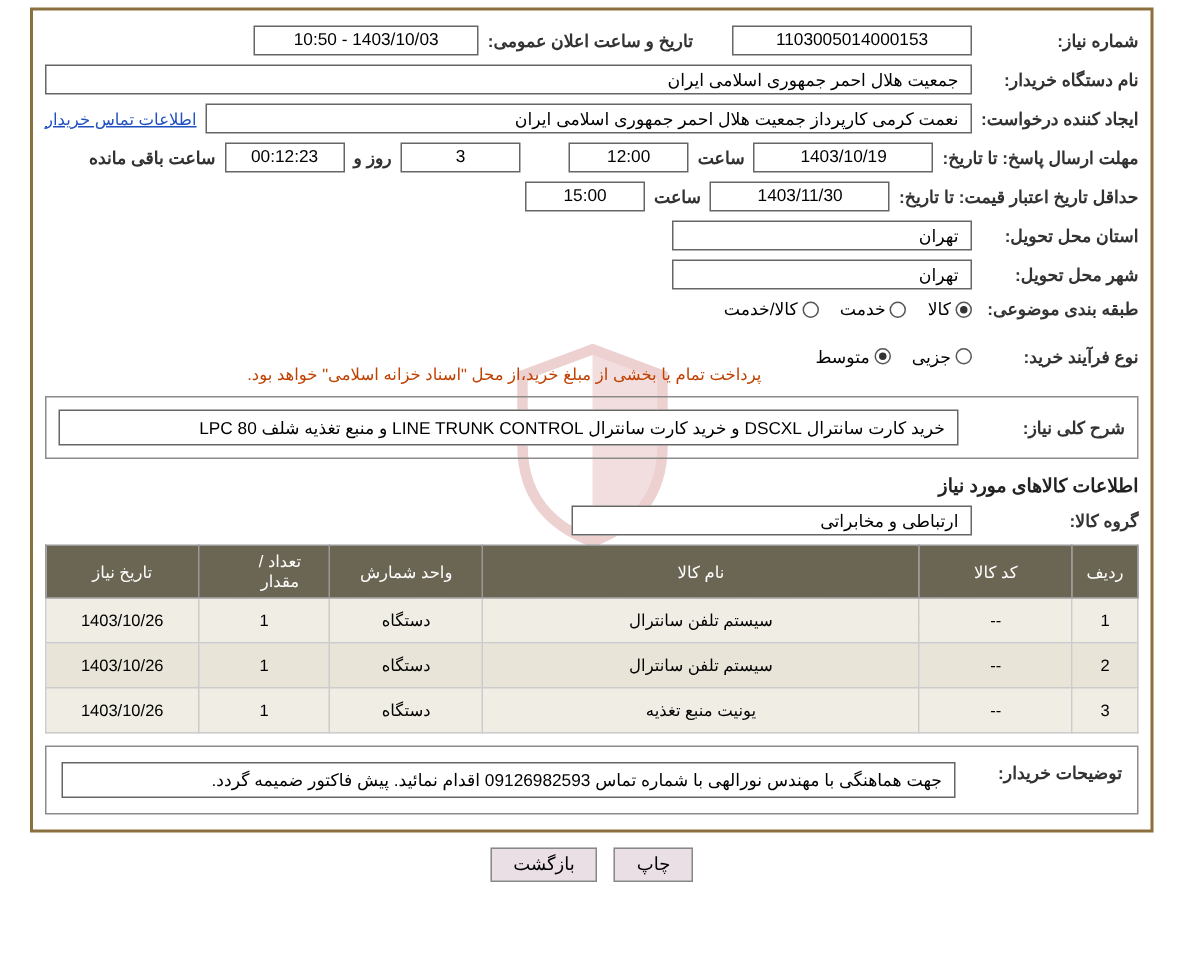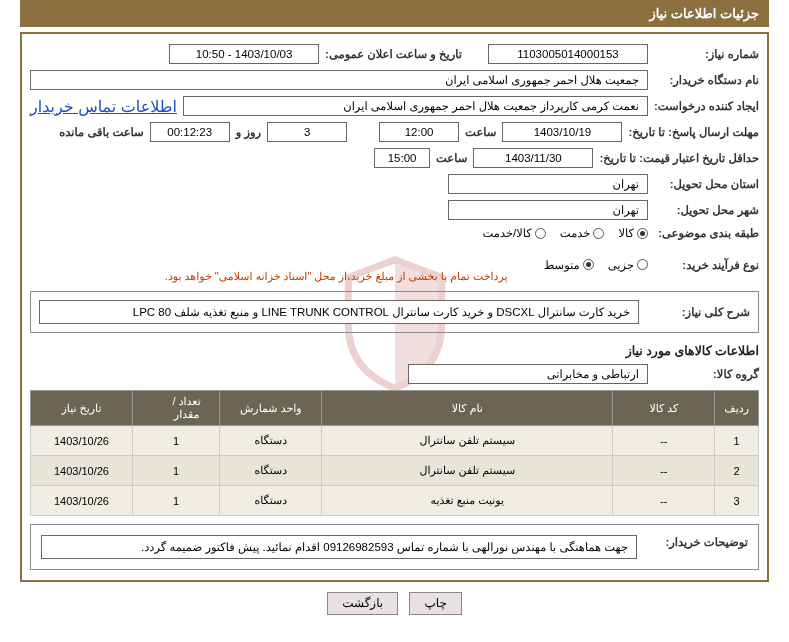--- a/index.html
+++ b/index.html
@@ -5,21 +5,21 @@
 * { box-sizing: border-box; margin: 0; padding: 0; }
 body { font-family: Tahoma, Arial, sans-serif; font-size: 12px; background: #fff; direction: rtl; }
 .outer { width: 789px; height: 642px; position: relative; background: #fff; }
 .title-bar { background: #8b6f3f; color: #fff; padding: 6px 10px; font-weight: bold; font-size: 13px; margin: 0 20px; }
 .main-border { border: 2px solid #8b6f3f; margin: 5px 20px; padding: 10px 8px; background: #fff; position: relative; }
 .row { display: flex; align-items: center; margin-bottom: 6px; gap: 6px; flex-wrap: nowrap; }
 .label { color: #333; font-weight: bold; font-size: 11.5px; white-space: nowrap; min-width: 105px; text-align: right; }
 .label-sm { color: #333; font-weight: bold; font-size: 11.5px; white-space: nowrap; }
 .field { border: 1px solid #666; padding: 2px 6px; background: #fff; font-size: 11.5px; text-align: center; min-height: 20px; display: inline-flex; align-items: center; justify-content: center; }
 .field-wide { flex: 1; text-align: right; padding-right: 8px; justify-content: flex-start; }
-.link { color: #2050c0; text-decoration: underline; font-size: 16px; cursor: pointer; }
+.link { color: #2050c0; text-decoration: underline; font-size: 11px; cursor: pointer; }
 .radio-group { display: flex; gap: 14px; align-items: center; }
 .radio-item { display: flex; align-items: center; gap: 3px; font-size: 11.5px; }
 .radio { width: 11px; height: 11px; border: 1px solid #555; border-radius: 50%; display: inline-block; position: relative; }
 .radio.checked::after { content: ''; width: 5px; height: 5px; background: #333; border-radius: 50%; position: absolute; top: 2px; right: 2px; }
 .note { color: #c04000; font-size: 11px; margin-top: 24px; }
 .sub-border { border: 1px solid #8b8b8b; padding: 8px; margin: 8px 0; }
 .section-title { font-weight: bold; font-size: 12.5px; margin: 10px 0 6px; color: #222; }
 .table { width: 100%; border-collapse: collapse; margin-top: 6px; }
 .table th { background: #6b6553; color: #fff; font-size: 11px; padding: 4px 6px; border: 1px solid #999; font-weight: normal; }
 .table td { background: #f0ede5; font-size: 11px; padding: 8px 6px; border: 1px solid #ccc; text-align: center; }
@@ -30,21 +30,20 @@
 .watermark { position: absolute; top: 220px; left: 0; width: 100%; text-align: center; pointer-events: none; z-index: 0; opacity: 0.22; }
 .watermark-text { font-size: 72px; font-weight: bold; color: #888; font-style: italic; letter-spacing: 1px; }
 .shield { width: 120px; height: 140px; margin: 0 auto; position: relative; }
 .shield svg { width: 100%; height: 100%; }
 .content-layer { position: relative; z-index: 1; }
 </style>
 </head>
 <body>
 
 <div class="outer">
-  <div class="title-bar">جزئیات اطلاعات نیاز</div>
 
   <div class="main-border">
     <div class="watermark">
       <div class="shield">
         <svg viewBox="0 0 100 120">
             <path d="M50 5 L90 20 L90 60 Q90 100 50 115 Q10 100 10 60 L10 20 Z" fill="none" stroke="#b03030" stroke-width="6"></path>
             <path d="M50 5 L90 20 L90 60 Q90 100 50 115 L50 5 Z" fill="#b03030" opacity="0.7"></path>
           </svg>
       </div>
       <div class="watermark-text">AriaTender.net</div>
@@ -79,21 +78,21 @@
         <span class="field" style="width:80px">3</span>
         <span class="label-sm">روز و</span>
         <span class="field" style="width:80px">00:12:23</span>
         <span class="label-sm">ساعت باقی مانده</span>
       </div>
 
       <div class="row">
         <span class="label">حداقل تاریخ اعتبار قیمت: تا تاریخ:</span>
         <span class="field" style="width:120px">1403/11/30</span>
         <span class="label-sm">ساعت</span>
-        <span class="field" style="width:56px">15:00</span>
+        <span class="field" style="width:80px">15:00</span>
       </div>
 
       <div class="row">
         <span class="label">استان محل تحویل:</span>
         <span class="field" style="width:200px;text-align:right;justify-content:flex-start;padding-right:8px">تهران</span>
       </div>
 
       <div class="row">
         <span class="label">شهر محل تحویل:</span>
         <span class="field" style="width:200px;text-align:right;justify-content:flex-start;padding-right:8px">تهران</span>
@@ -137,21 +136,21 @@
         <div class="row" style="margin-bottom:0">
           <span class="label">شرح کلی نیاز:</span>
           <span class="field field-wide" style="min-height:24px">خرید کارت سانترال DSCXL و خرید کارت سانترال LINE TRUNK CONTROL و منبع تغذیه شلف LPC 80</span>
         </div>
       </div>
 
       <div class="section-title">اطلاعات کالاهای مورد نیاز</div>
 
       <div class="row">
         <span class="label">گروه کالا:</span>
-        <span class="field" style="width:240px;text-align:left;justify-content:flex-start;padding-right:8px">ارتباطی و مخابراتی</span>
+        <span class="field" style="width:267px;text-align:left;justify-content:flex-start;padding-right:8px">ارتباطی و مخابراتی</span>
       </div>
 
       <table class="table">
         <thead>
             <tr id="thead-row">
               <th style="width: 6%;">ردیف</th>
               <th style="width: 14%; text-align: center;">کد کالا</th>
               <th style="width: 40%;">نام کالا</th>
               <th style="width: 14%;">واحد شمارش</th>
               <th style="width: 12%; padding-left: 27px;">تعداد / مقدار</th>

